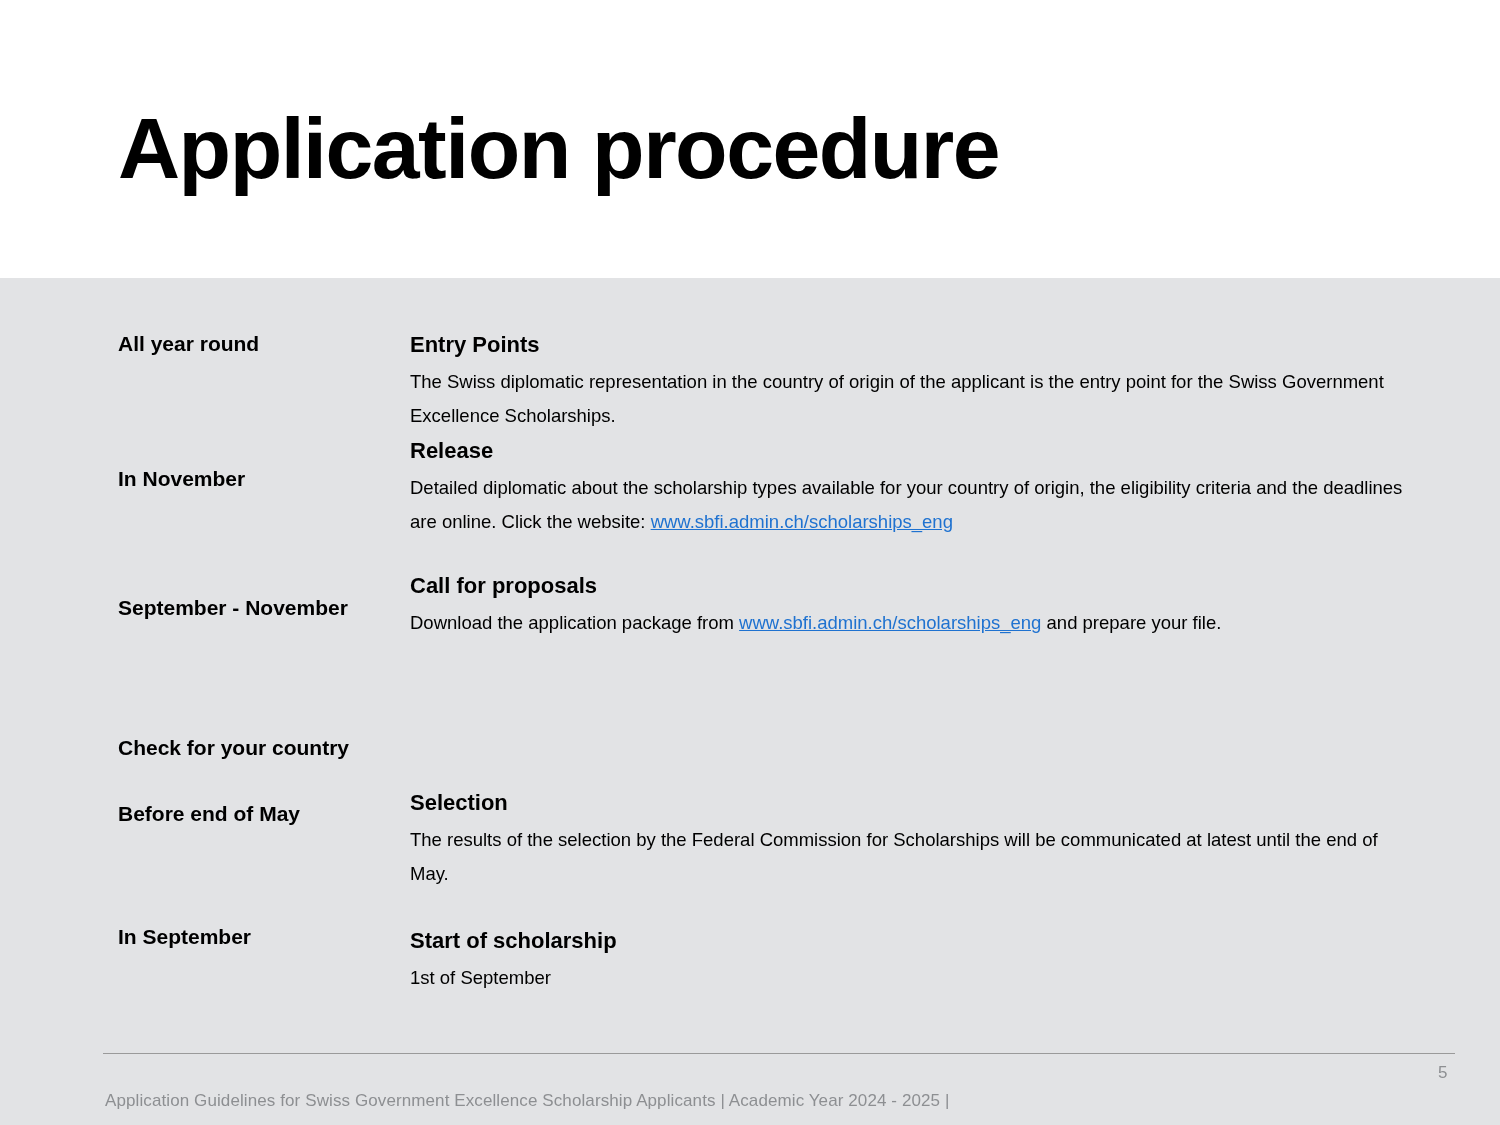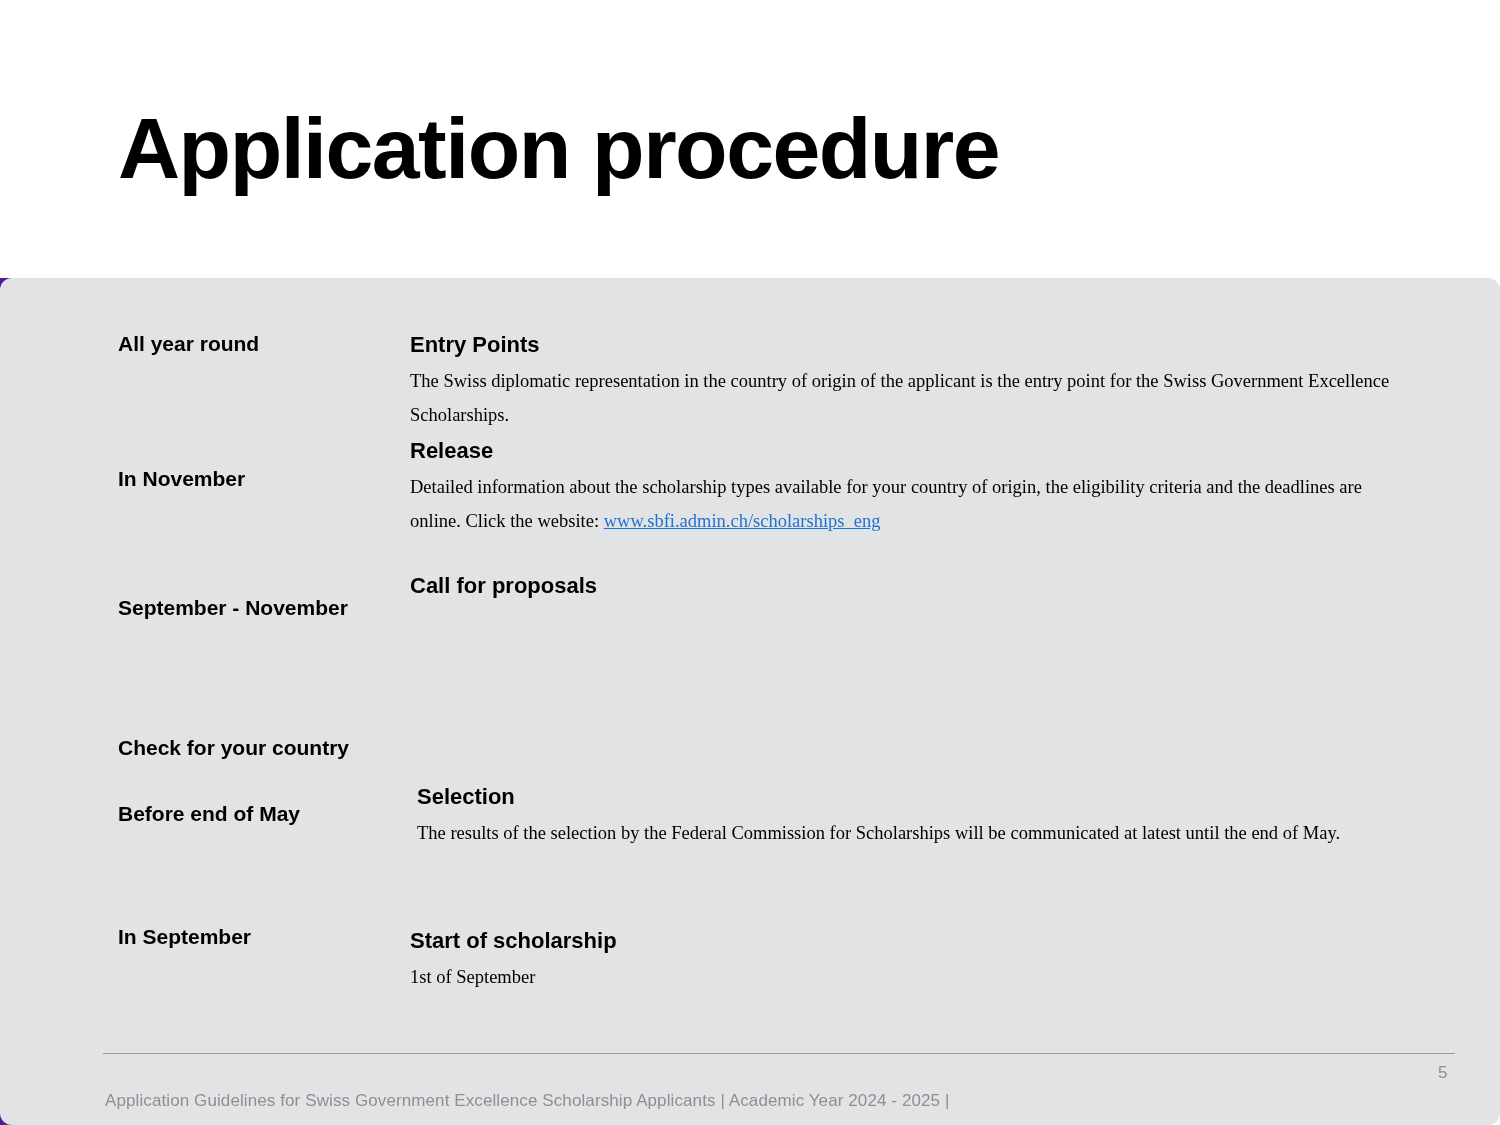--- a/index.html
+++ b/index.html
@@ -40,21 +40,20 @@
     white-space: nowrap;
   }
   
   .body-band {
     position: absolute;
     left: 0;
     top: 278px;
     width: 1500px;
     height: 847px;
     background: #e2e3e5;
-    border-radius: 12px;
   }
   .rows {
     position: absolute;
     left: 0;
     top: 0;
     width: 1500px;
   }
   .row {
     position: absolute;
     left: 0;
@@ -79,21 +78,20 @@
     font-weight: bold;
     color: #000000;
     line-height: 1.2;
     margin-bottom: 7px;
   }
   .row-text {
     font-size: 18.5px;
     font-weight: normal;
     color: #000000;
     line-height: 1.82;
-    font-family: Liberation Serif, serif;
   }
   .row-text a,
   .link {
     color: #1f72d0;
     text-decoration: underline;
   }
   
   .r0 { top: 26px; }
   .r0 .row-label { top: 27px; }
   .r0 .row-content { top: 28px; }
@@ -105,21 +103,21 @@
   .r2 { top: 295px; }
   .r2 .row-label { top: 22px; }
   .r2 .row-content { top: 0px; }
 
   .r3 { top: 395px; }
   .r3 .row-label { top: 22px; margin-top: 40px; }
   .r3 .row-content { top: 0px; }
 
   .r4 { top: 495px; }
   .r4 .row-label { top: 28px; }
-  .r4 .row-content { top: 11px; margin-left: 7px; }
+  .r4 .row-content { top: 17px; }
 
   .r5 { top: 628px; }
   .r5 .row-label { top: 18px; }
   .r5 .row-content { top: 22px; }
 
   
   .footer-rule {
     position: absolute;
     left: 103px;
     top: 1053px;
@@ -164,28 +162,29 @@
         <div class="row-content">
           <div class="row-heading">Entry Points</div>
           <div class="row-text"><span>The Swiss diplomatic representation in the country of origin of the applicant is the entry point for the Swiss Government Excellence Scholarships.</span></div>
         </div>
       </div>
 
       <div class="row r1">
         <div class="row-label">In November</div>
         <div class="row-content">
           <div class="row-heading">Release</div>
-          <div class="row-text"><span>Detailed information about the scholarship types available for your country of origin, the eligibility criteria and the deadlines are online. Click the website: </span><a class="link" href="#">www.sbfi.admin.ch/scholarships_eng</a></div>
+          <div class="row-text"><span>Detailed diplomatic about the scholarship types available for your country of origin, the eligibility criteria and the deadlines are online. Click the website: </span><a class="link" href="#">www.sbfi.admin.ch/scholarships_eng</a></div>
         </div>
       </div>
 
       <div class="row r2">
         <div class="row-label">September - November</div>
         <div class="row-content">
           <div class="row-heading">Call for proposals</div>
+          <div class="row-text"><span>Download the application package from </span><a class="link" href="#">www.sbfi.admin.ch/scholarships_eng</a><span> and prepare your file.</span></div>
         </div>
       </div>
 
       <div class="row r3">
         <div class="row-label">Check for your country</div>
         <div class="row-content">
         </div>
       </div>
 
       <div class="row r4">

